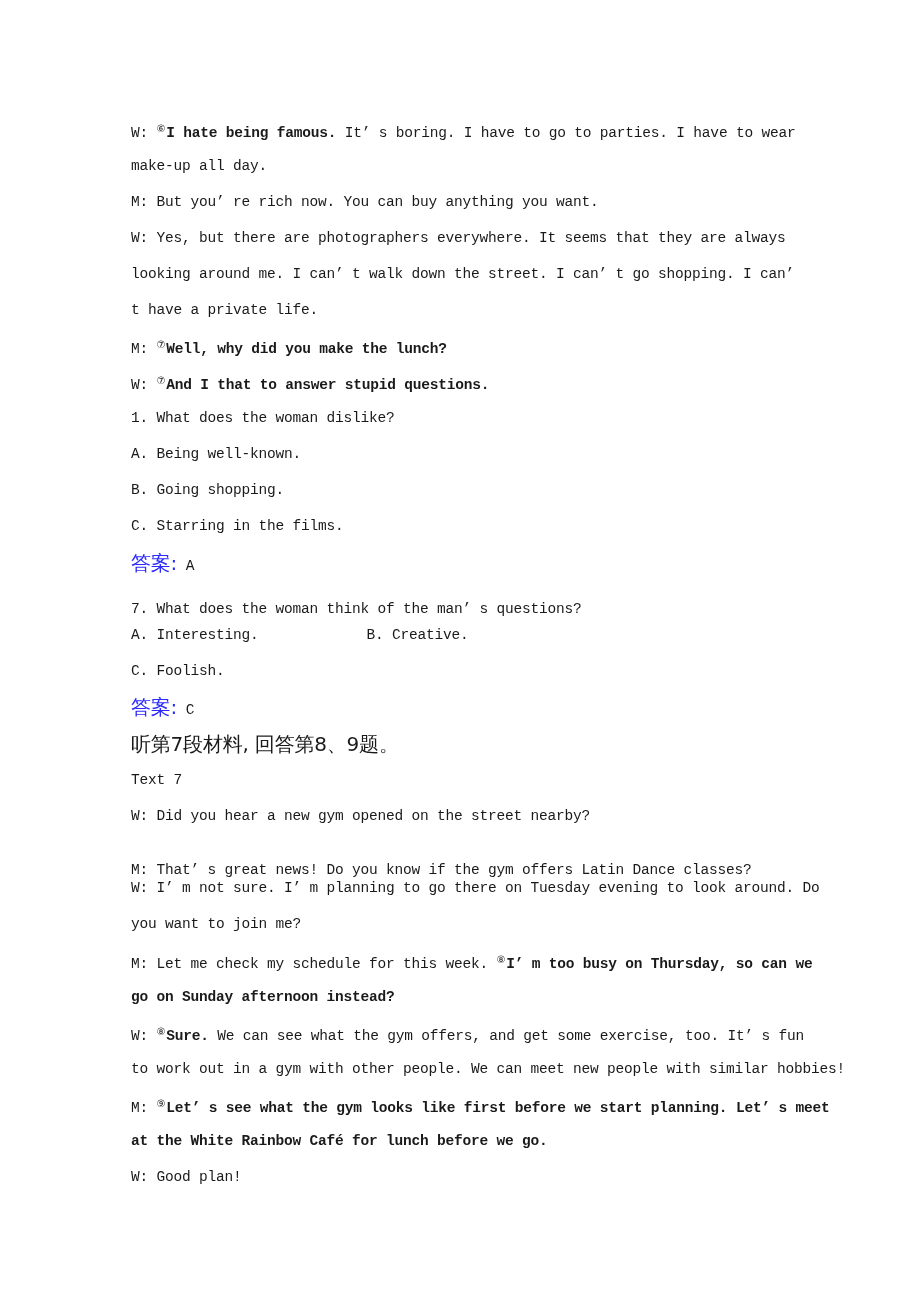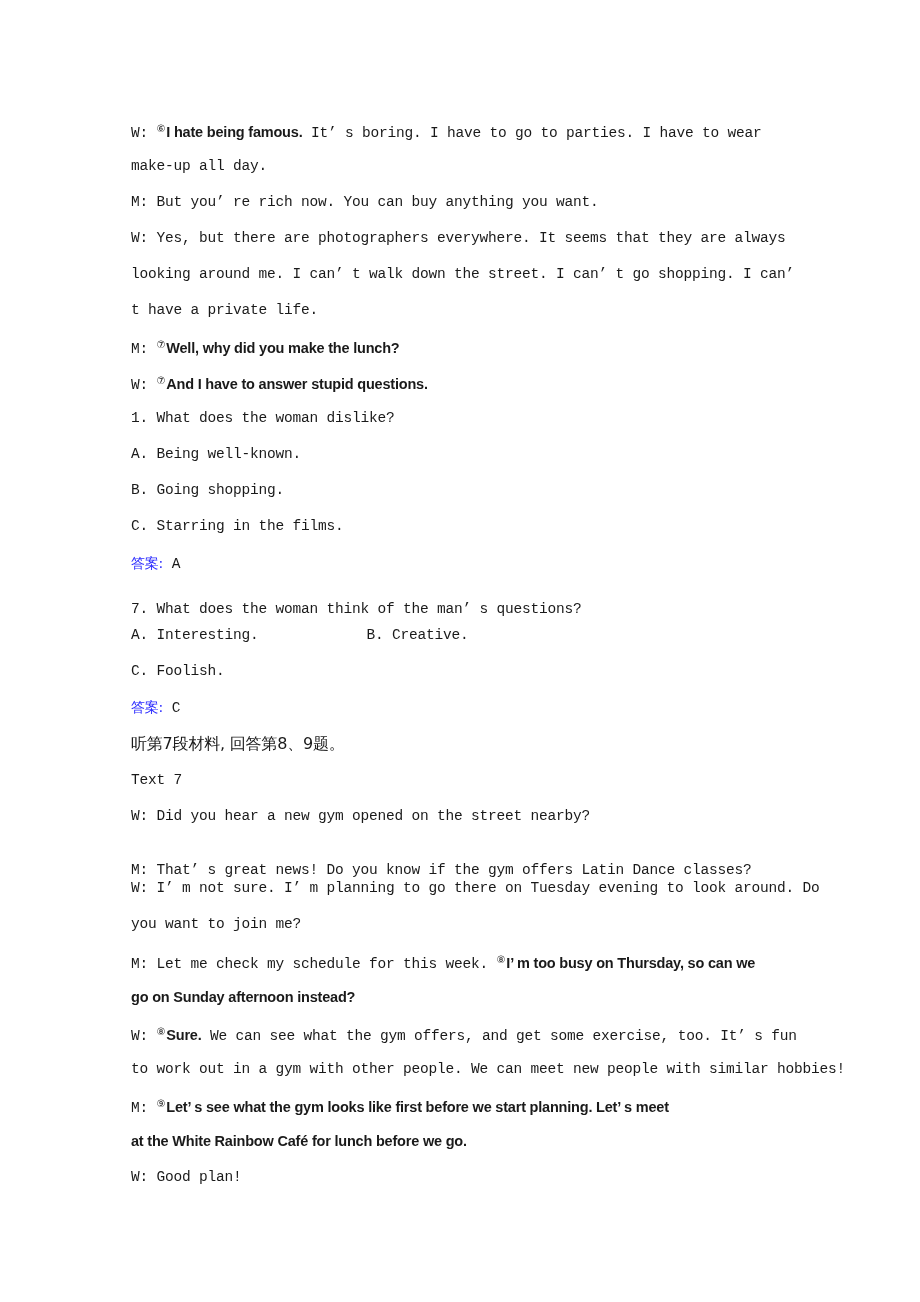--- a/index.html
+++ b/index.html
@@ -1,38 +1,38 @@
 <!DOCTYPE html>
 <html><head>
   <meta charset="utf-8">
   <style>
     html, body { margin: 0; padding: 0; background: #ffffff; }
     body { width: 920px; height: 1302px; position: relative; overflow: hidden;
       font-family: "DejaVu Serif", "Liberation Serif", serif; color: #1a1a1a; }
     .page { position: absolute; left: 131px; top: 0; width: 690px; }
     .line { position: absolute; left: 0; white-space: nowrap; font-size: 14.5px; line-height: 20px;
       font-family: "Liberation Mono", "DejaVu Sans Mono", monospace; letter-spacing: -0.2px; }
-    .b { font-weight: bold; font-family: Liberation Sans, sans-serif; }
+    .b { font-weight: bold; font-family: Liberation Mono, monospace; }
     .sup { font-size: 10px; vertical-align: 5px; margin-right: 1px; font-weight: normal; }
-    .ans-label { color: #2b2bff; font-family: "DejaVu Sans", sans-serif; font-size: 14px; }
-    .cjk { font-family: "DejaVu Sans", sans-serif; font-size: 16px; }
+    .ans-label { color: #2b2bff; font-family: "DejaVu Sans", sans-serif; font-size: 20px; }
+    .cjk { font-family: "DejaVu Sans", sans-serif; font-size: 20px; }
     .gap { display: inline-block; width: 108px; }
   </style>
 </head>
 <body>
 
 <div class="page">
   <div class="line" style="top:120px"><span>W:  </span><span class="sup">⑥</span><span class="b">I hate being famous.</span><span>  It’ s boring.  I have to go to parties.  I have to wear</span></div>
   <div class="line" style="top:156px">make-up all day.</div>
   <div class="line" style="top:192px">M:  But you’ re rich now.  You can buy anything you want.</div>
   <div class="line" style="top:228px">W:  Yes,  but there are photographers everywhere.  It seems that they are always</div>
   <div class="line" style="top:264px">looking around me.  I can’ t walk down the street.  I can’ t go shopping.  I can’</div>
   <div class="line" style="top:300px">t have a private life.</div>
   <div class="line" style="top:336px"><span>M:  </span><span class="sup">⑦</span><span class="b">Well,  why did you make the lunch?</span></div>
-  <div class="line" style="top:372px"><span>W:  </span><span class="sup">⑦</span><span class="b">And I have to answer stupid questions.</span></div>
+  <div class="line" style="top:372px"><span>W:  </span><span class="sup">⑦</span><span class="b">And I that to answer stupid questions.</span></div>
 
   <div class="line" style="top:408px">1. What does the woman dislike?</div>
   <div class="line" style="top:444px">A. Being well-known.</div>
   <div class="line" style="top:480px">B. Going shopping.</div>
   <div class="line" style="top:516px">C. Starring in the films.</div>
   <div class="line" style="top:553px"><span class="ans-label">答案:</span><span> A</span></div>
 
   <div class="line" style="top:599px">7. What does the woman think of the man’ s questions?</div>
   <div class="line" style="top:625px"><span>A. Interesting.</span><span class="gap"></span><span>B. Creative.</span></div>
   <div class="line" style="top:661px">C. Foolish.</div>

